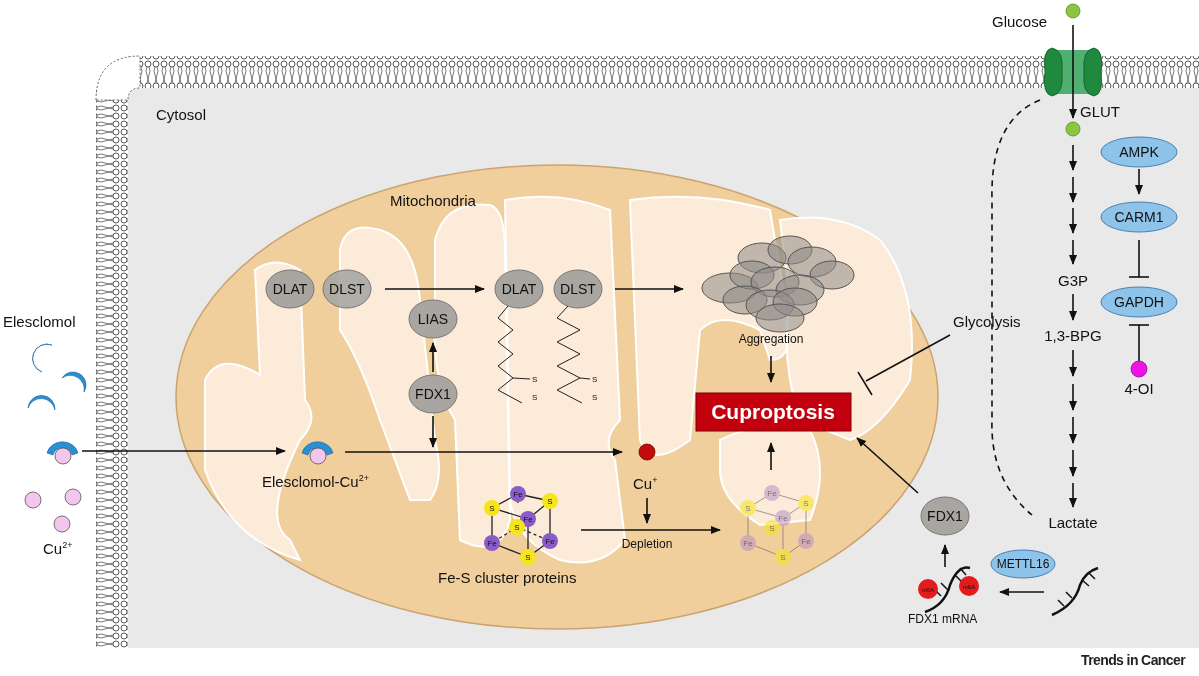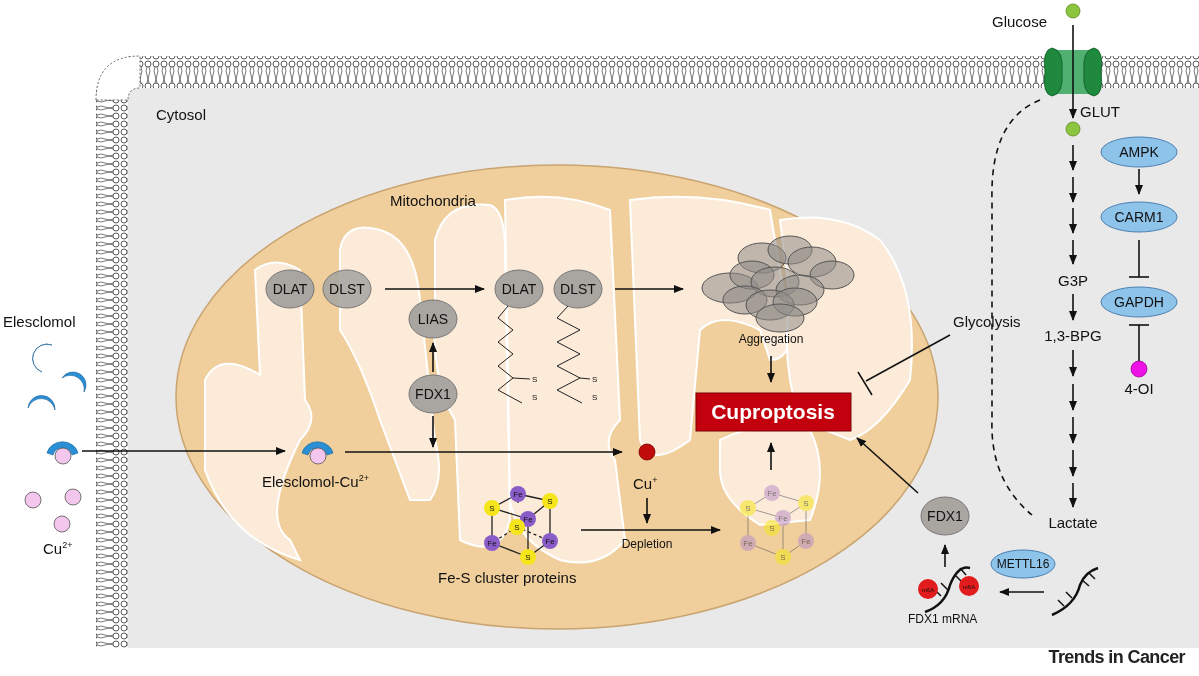--- a/index.html
+++ b/index.html
@@ -4,21 +4,21 @@
 <style>
   html, body { margin:0; padding:0; background:#ffffff; }
   body { width:1199px; height:676px; overflow:hidden; position:relative; font-family:"Liberation Sans", sans-serif; }
   #diagram { position:absolute; left:0; top:0; width:1199px; height:676px; }
   svg text { font-family:"Liberation Sans", sans-serif; fill:#111; }
   .lbl { font-size:15px; }
   .lbl-sm { font-size:12px; }
   .lbl-xs { font-size:8px; }
   .prot-text { font-size:14px; fill:#111; }
   .arrow { stroke:#111; stroke-width:1.6; fill:none; }
-  .footer { position:absolute; right:14px; bottom:8px; font-size:18px; font-weight:bold; letter-spacing:-0.6px; color:#222; font-family:"Liberation Sans", sans-serif; }
+  .footer { position:absolute; right:14px; bottom:8px; font-size:14px; font-weight:bold; letter-spacing:-0.6px; color:#222; font-family:"Liberation Sans", sans-serif; }
 </style>
 </head>
 <body>
 
 <svg id="diagram" width="1199" height="676" viewBox="0 0 1199 676" xmlns="http://www.w3.org/2000/svg">
   <defs>
     <marker id="ah" markerWidth="10" markerHeight="8" refX="9" refY="4" orient="auto" markerUnits="userSpaceOnUse">
       <path d="M0,0 L10,4 L0,8 Z" fill="#111"></path>
     </marker>
     <pattern id="lipid-h" width="8" height="30" patternUnits="userSpaceOnUse">

